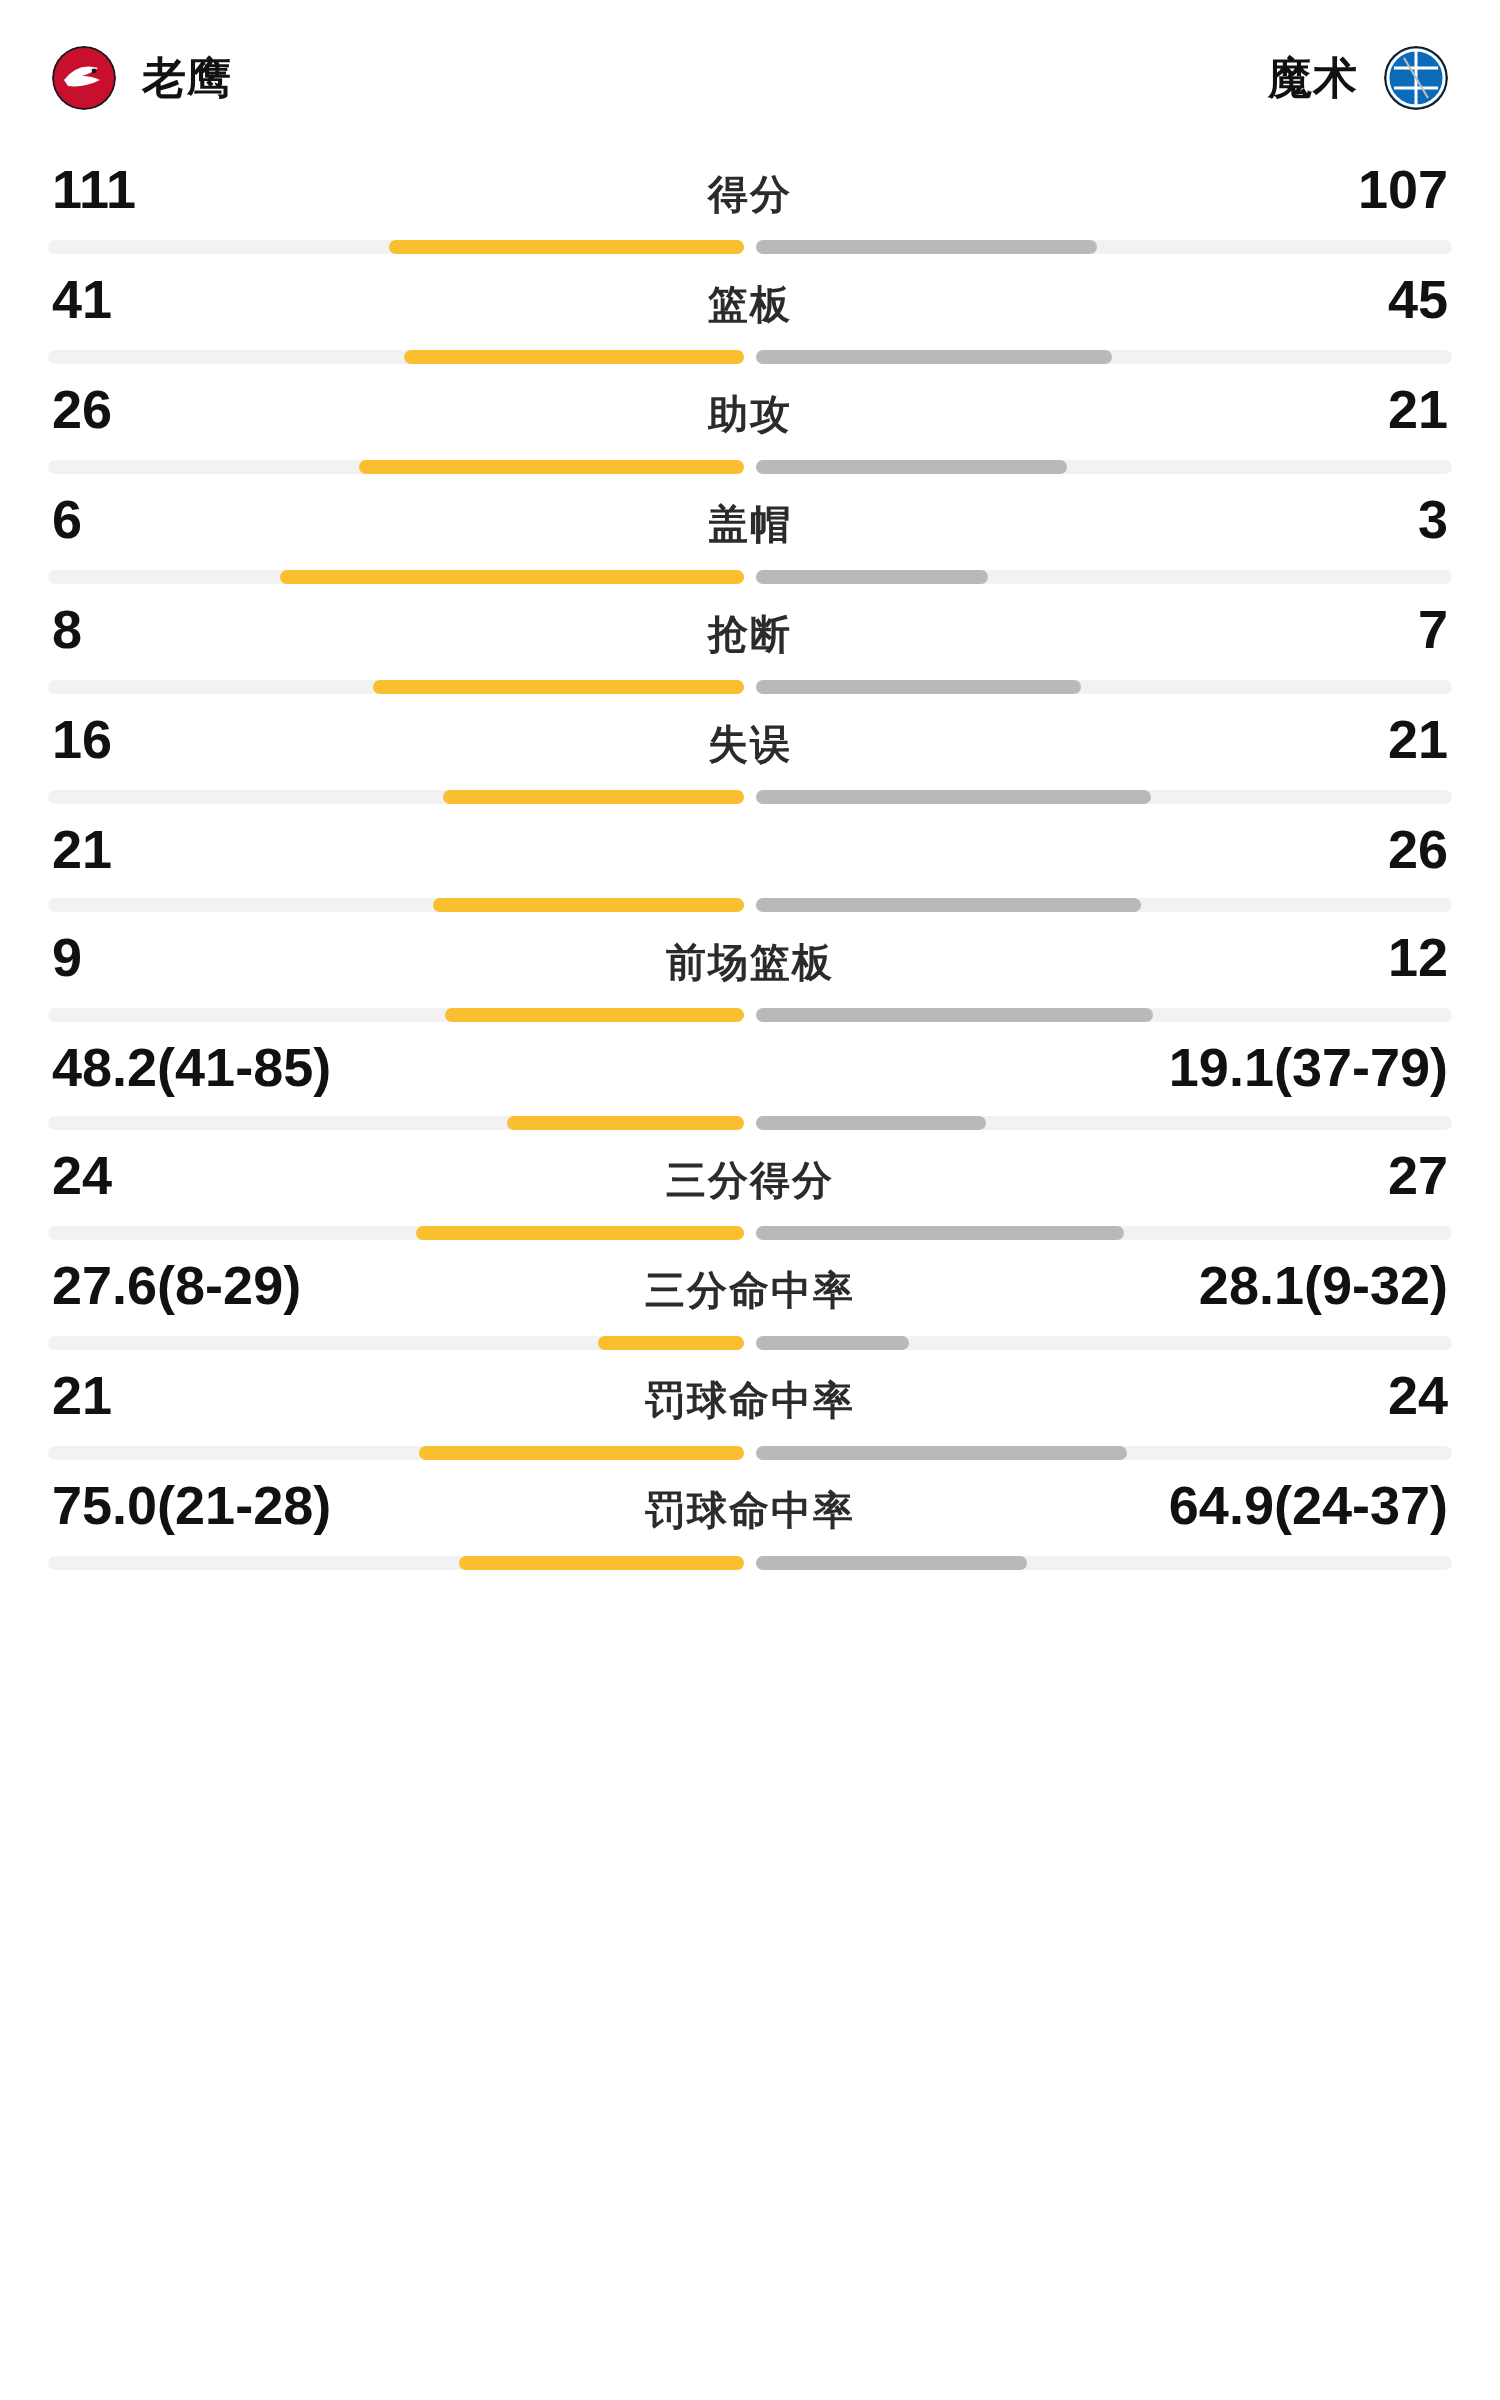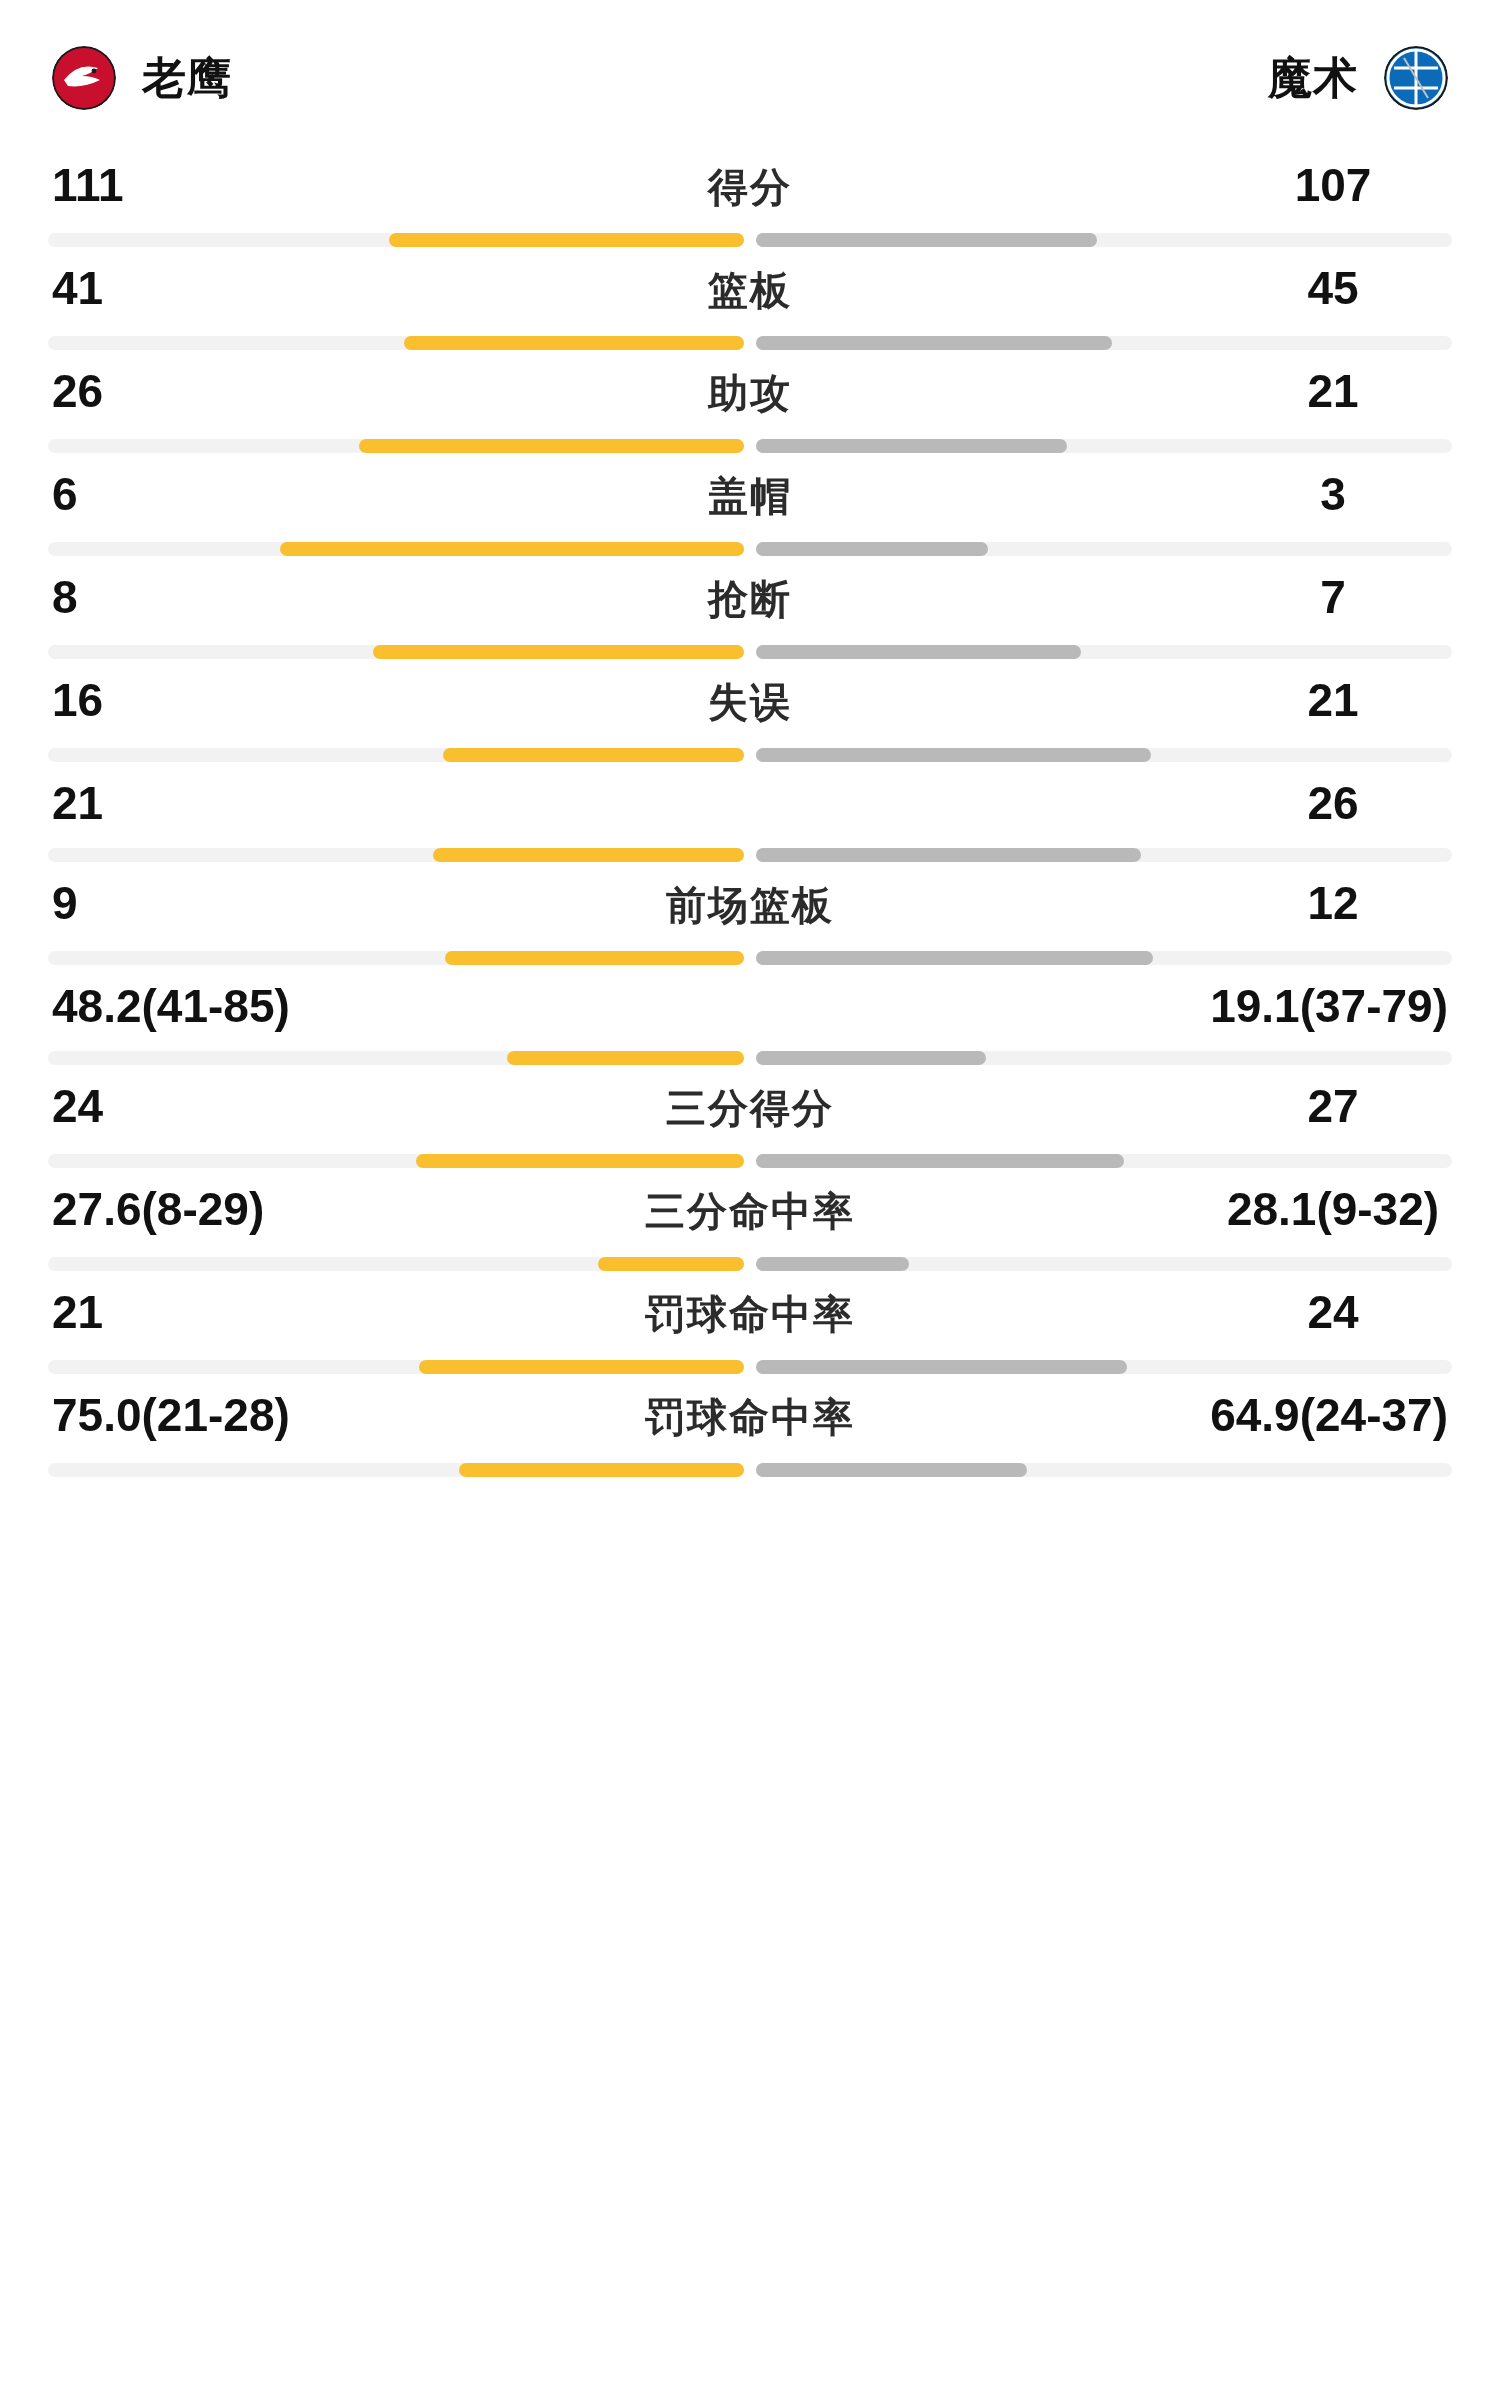--- a/index.html
+++ b/index.html
@@ -58,29 +58,29 @@
   .stat-row {
     padding-top: 14px;
   }
   .stat-top {
     display: flex;
     align-items: baseline;
     justify-content: space-between;
     padding: 0 4px;
   }
   .stat-val {
-    font-size: 46px;
+    font-size: 54px;
     font-weight: 700;
     color: #111;
     white-space: nowrap;
     flex: 0 0 auto;
     min-width: 230px;
   }
   .stat-val.right {
-    text-align: center;
+    text-align: right;
   }
   .stat-label {
     font-size: 40px;
     font-weight: 600;
     color: #2b2b2b;
     letter-spacing: 2px;
     flex: 1 1 auto;
     text-align: center;
   }
   .bar-wrap {

